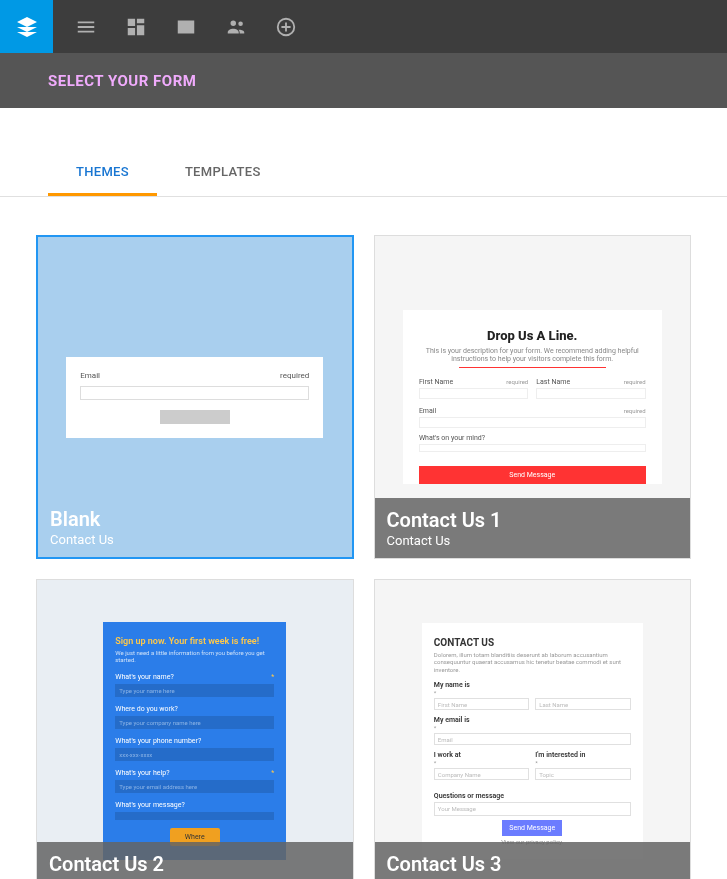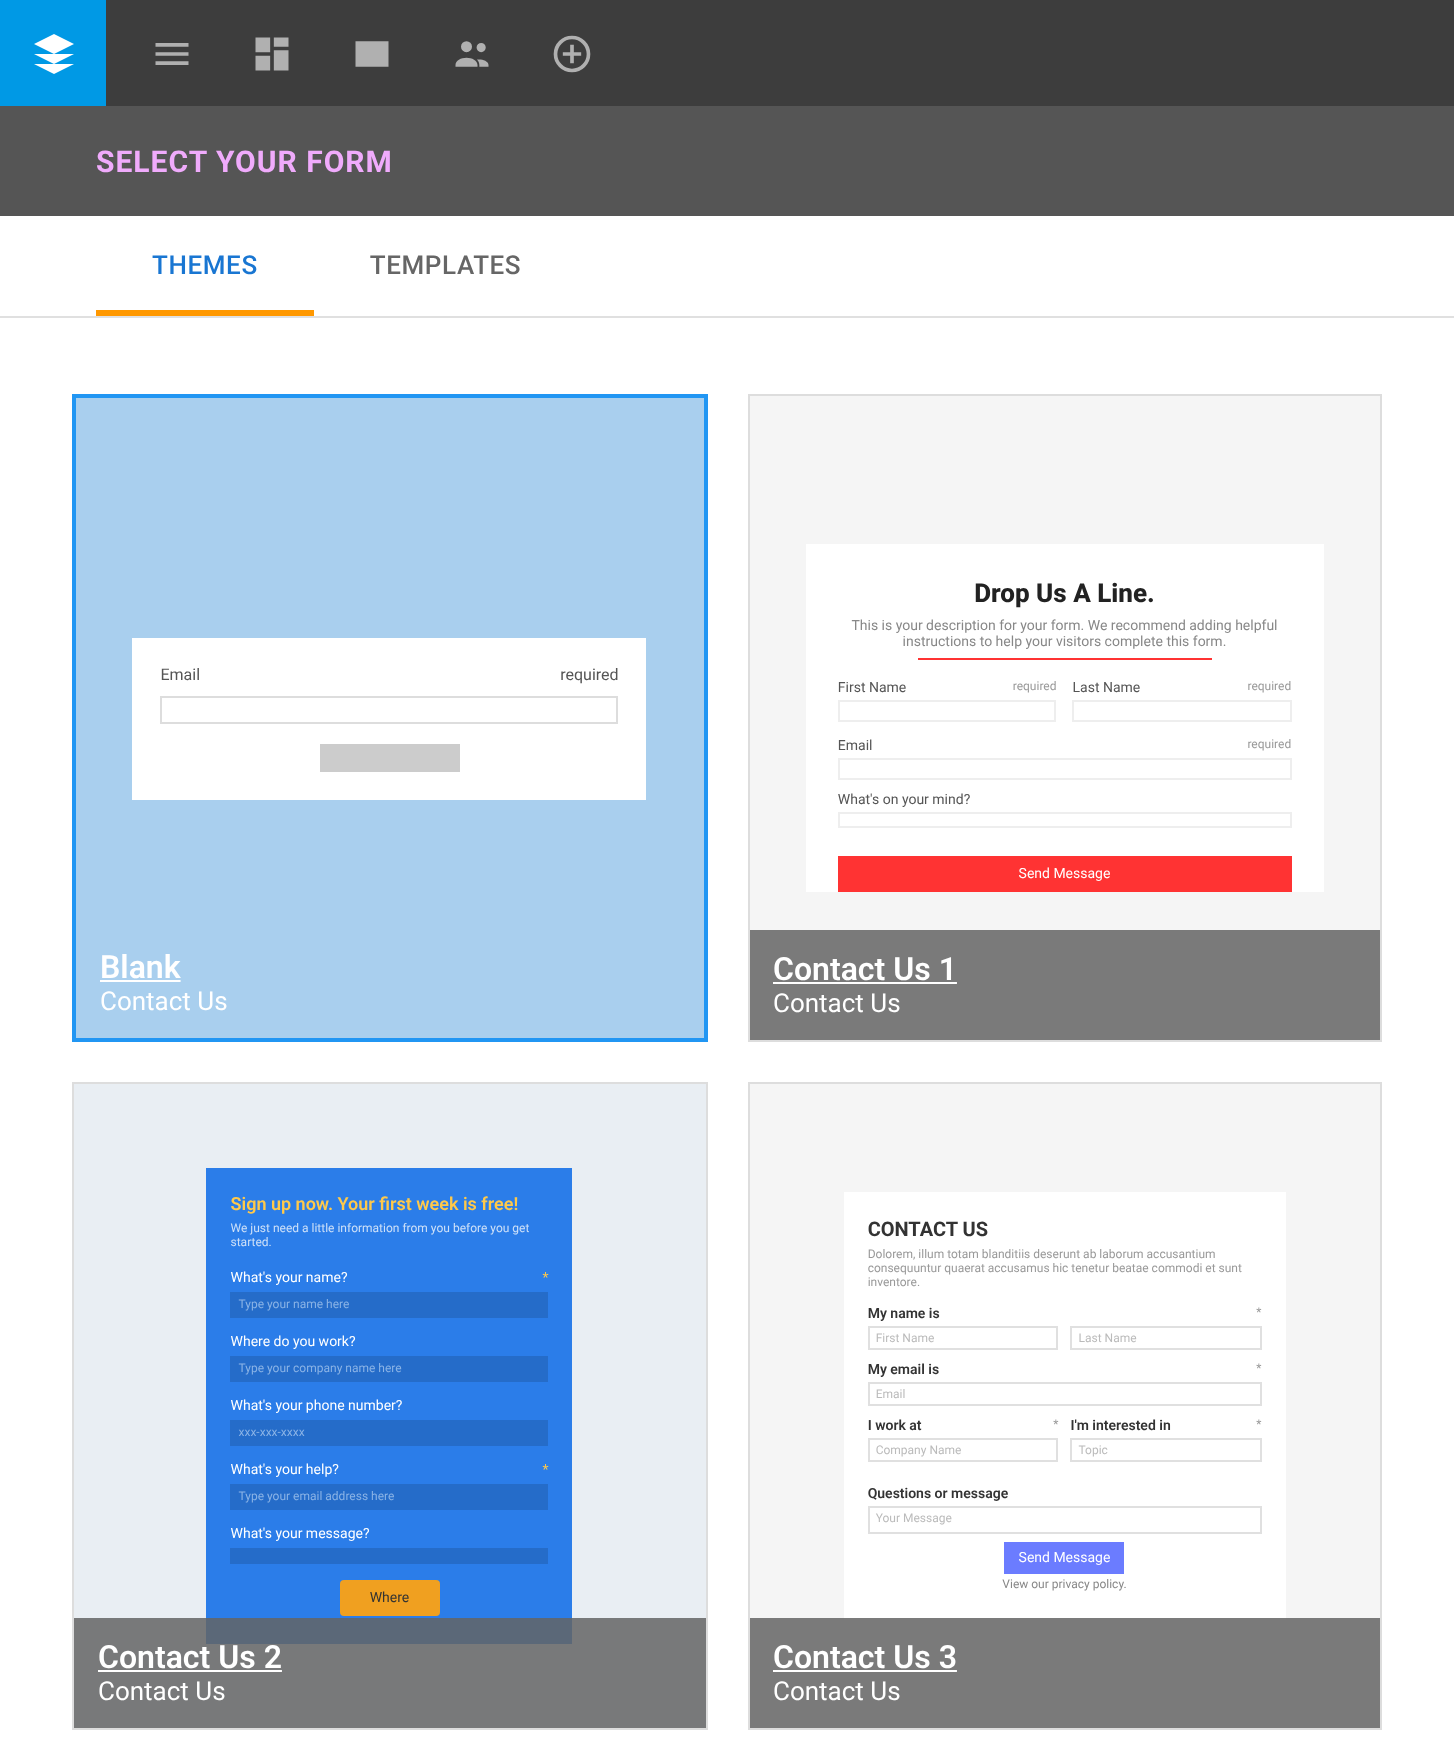--- a/index.html
+++ b/index.html
@@ -8,30 +8,30 @@
     .topbar { background: #3d3d3d; height: 53px; display: flex; align-items: center; }
     .logo-box { width: 53px; height: 53px; background: #0099e5; display: flex; align-items: center; justify-content: center; }
     .logo-box svg { width: 24px; height: 24px; fill: #fff; }
     .topbar-icons { display: flex; align-items: center; gap: 28px; padding: 0 22px; }
     .topbar-icon { width: 22px; height: 22px; fill: #b0b0b0; cursor: pointer; }
     
     .header { background: #555555; height: 55px; display: flex; align-items: center; padding: 0 48px; }
     .header-title { color: #f0abfc; font-size: 15px; font-weight: 700; letter-spacing: 0.5px; }
     
     .tabs { display: flex; padding: 0 48px; border-bottom: 1px solid #e0e0e0; }
-    .tab { padding: 18px 28px 14px; font-size: 13px; font-weight: 500; letter-spacing: 0.3px; cursor: pointer; color: #666; border-bottom: 3px solid transparent; }
+    .tab { padding: 18px 28px 14px; font-size: 13px; font-weight: 500; letter-spacing: 0.3px; cursor: pointer; color: #666; border-bottom: 3px solid transparent; margin-top: 38px; }
     .tab.active { color: #1976d2; border-bottom-color: #ff9800; }
     
     .grid { display: grid; grid-template-columns: 1fr 1fr; gap: 20px; padding: 38px 36px; }
     
     .card { border: 1px solid #ddd; position: relative; height: 324px; overflow: hidden; cursor: pointer; }
     .card.selected { border: 2px solid #2196f3; }
     .card-preview { width: 100%; height: 100%; display: flex; align-items: center; justify-content: center; }
     .card-footer { position: absolute; bottom: 0; left: 0; right: 0; padding: 10px 12px; color: #fff; }
-    .card-title { font-size: 16px; font-weight: 600; text-decoration: underline; }
+    .card-title { font-size: 20px; font-weight: 600; }
     .card-subtitle { font-size: 13px; font-weight: 400; margin-top: 1px; }
     
     
     .blank-bg { background: #a9cfee; display:flex; align-items:center; justify-content:center; }
     .blank-form { background: #fff; width: 82%; padding: 14px; }
     .blank-label-row { display:flex; justify-content:space-between; font-size: 8px; color:#555; margin-bottom:6px; }
     .blank-input { height: 14px; border:1px solid #ddd; background:#fff; margin-bottom:10px; }
     .blank-btn { width: 70px; height: 14px; background:#ccc; margin: 4px auto 0; }
 
     
@@ -55,21 +55,21 @@
     .c2-label { color:#fff; font-size:7px; margin-bottom:3px; display:flex; justify-content:space-between;}
     .c2-star { color:#ffc94a; font-size:7px;}
     .c2-in { background:#256cc9; height:13px; margin-bottom:8px; padding:3px 4px; font-size:6px; color:#8ab3e6;}
     .c2-btn { background:#f0a020; color:#333; font-size:7px; text-align:center; padding:5px 0; width:50px; margin:4px auto 0; border-radius:2px;}
 
     
     .c3-bg { background:#f5f5f5; display:flex; align-items:center; justify-content:center; }
     .c3-form { background:#fff; width: 70%; padding: 14px 12px; }
     .c3-title { font-size:10px; font-weight:700; color:#333; }
     .c3-desc { font-size:6px; color:#999; margin:3px 0 8px; line-height:1.2;}
-    .c3-label { font-size:7px; font-weight:600; color:#333; margin-bottom:2px; display:flex; justify-content:space-between;}
+    .c3-label { font-size:7px; font-weight:600; color:#333; margin-bottom:2px; display:flex; justify-content:space-between;flex-direction:column;}
     .c3-req { font-size:6px; color:#999; font-weight:400;}
     .c3-row { display:flex; gap:6px; margin-bottom:6px;}
     .c3-col { flex:1; }
     .c3-in { height:12px; border:1px solid #e0e0e0; background:#fff; font-size:6px; color:#bbb; padding:2px 3px;}
     .c3-btn { background:#6b7cff; color:#fff; font-size:7px; text-align:center; padding:4px 0; width:60px; margin:4px auto 2px; }
     .c3-foot { text-align:center; font-size:6px; color:#888; }
 
     .footer-blank { background: rgba(60,60,60,0.0); }
     .footer-dark { background: rgba(100,100,100,0.85); }
   </style>

